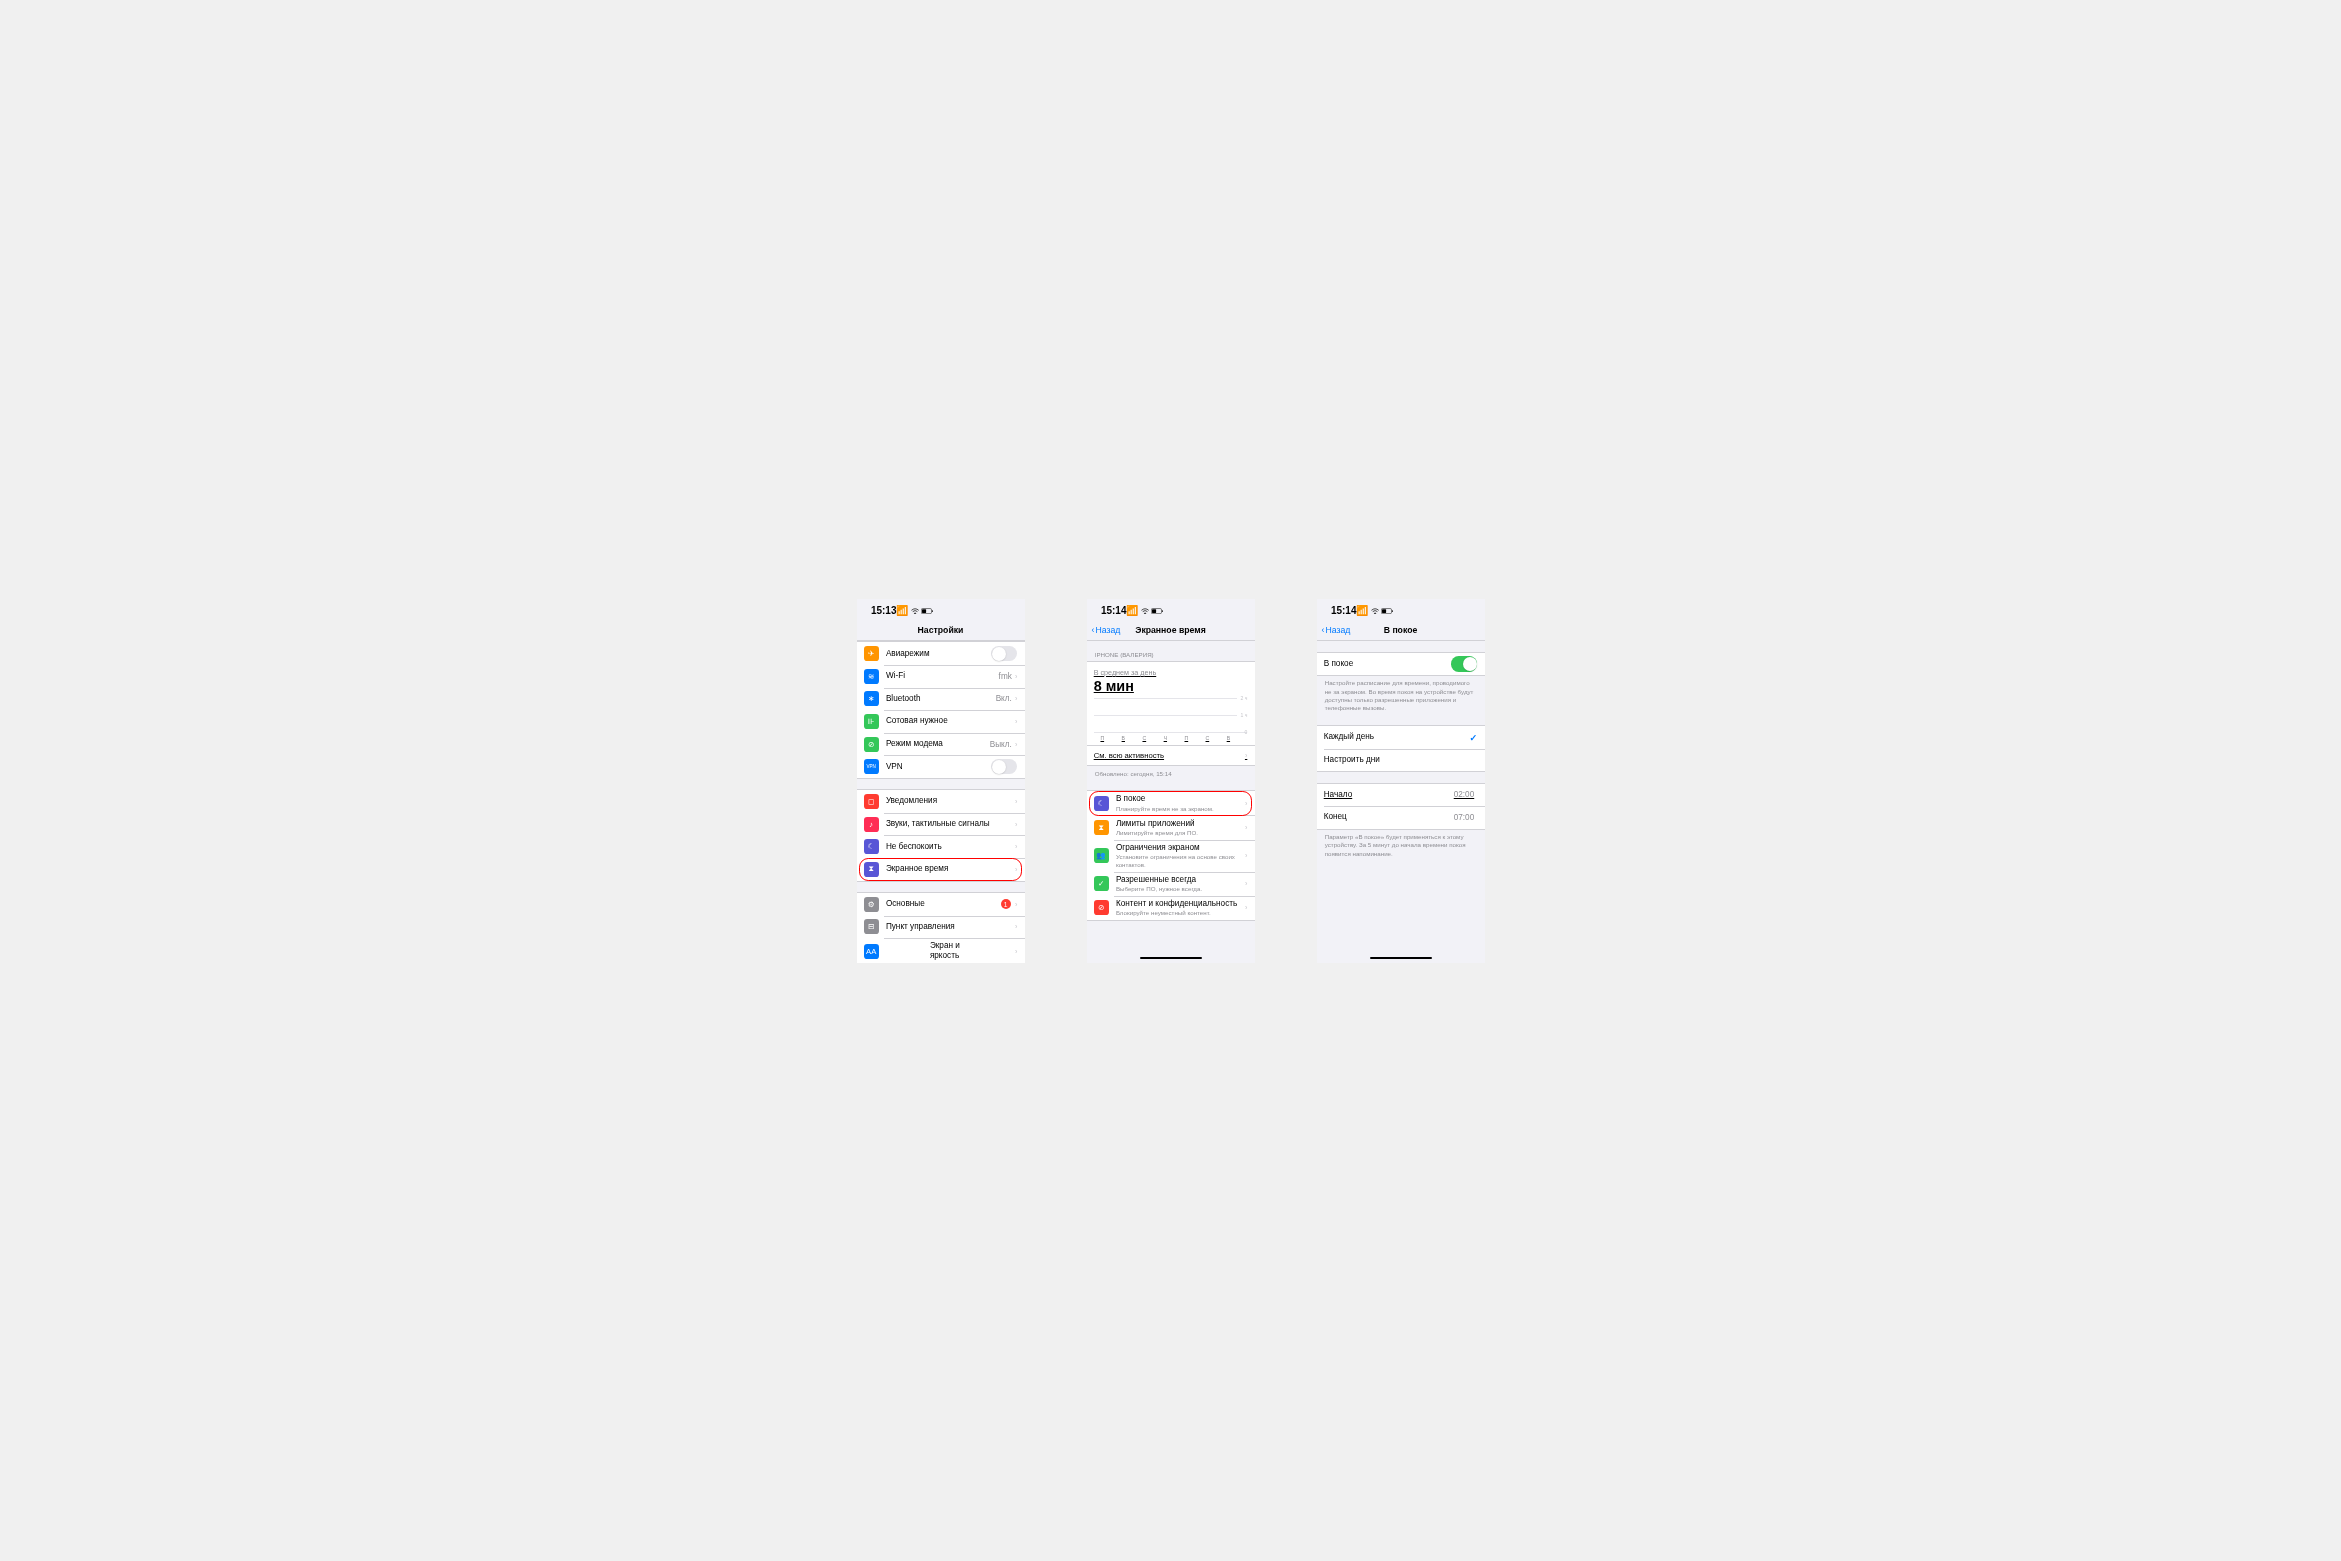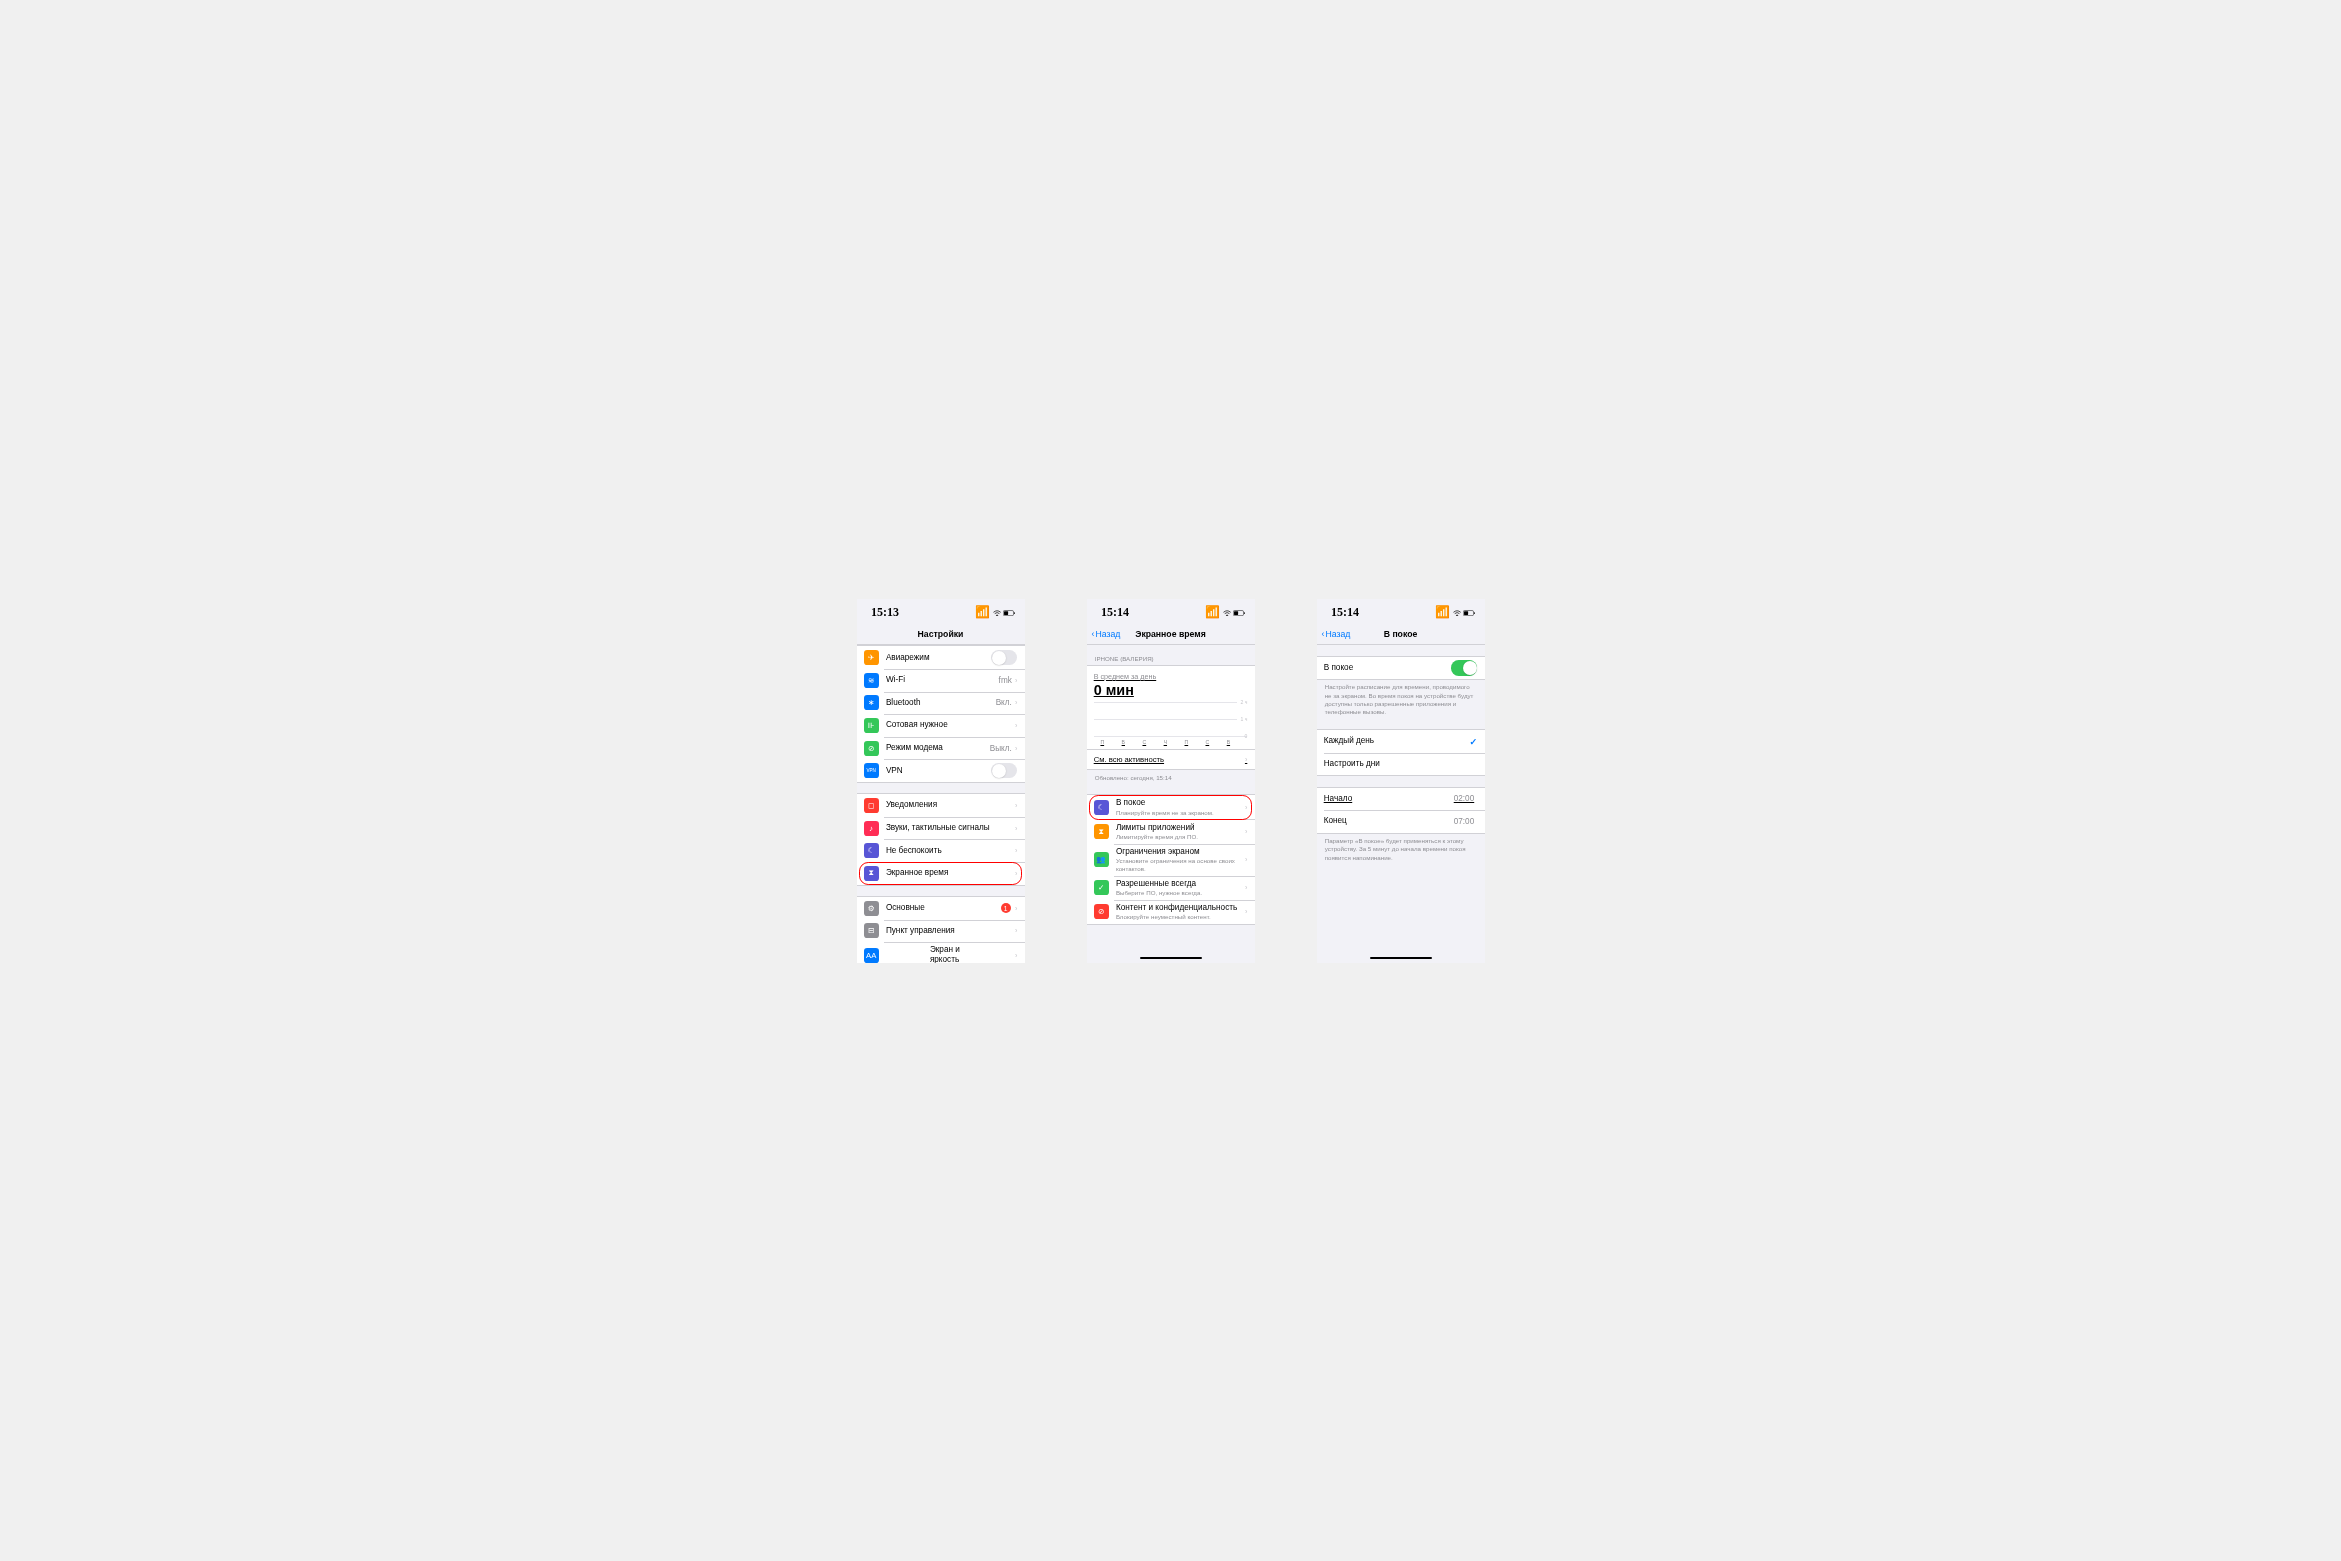--- a/index.html
+++ b/index.html
@@ -21,26 +21,25 @@
     height: 364px;
     background: #f2f2f7;
     border-radius: 0;
     overflow: hidden;
     position: relative;
     font-size: 7.7px;
     color: #000;
   }
   .status-bar {
     display: flex;
-    justify-content: space-between;
+    justify-content: flex-start;
     align-items: center;
     padding: 6.2px 9.2px 3.1px 14.4px;
     font-weight: 600;
-    font-size: 12px;
-    font-family: Liberation Serif, serif;
+    font-size: 10px;
   }
   .status-icons { display: flex; gap: 2.1px; align-items: center; }
   .nav-bar {
     display: flex;
     align-items: center;
     justify-content: center;
     position: relative;
     height: 22.6px;
     border-bottom: 0.3px solid #d1d1d6;
     background: #f2f2f7;
@@ -309,21 +308,21 @@
       <span class="nav-back">
         <span>‹</span>
         <span>Назад</span>
       </span>
       <span class="nav-title">Экранное время</span>
     </div>
 
     <div class="section-header" style="margin-top:7.2px;">IPHONE (ВАЛЕРИЯ)</div>
     <div class="chart-box">
       <div class="chart-title">В среднем за день</div>
-      <div class="chart-big">0 мин</div>
+      <div class="chart-big">8 мин</div>
       <div class="chart-plot">
         <div class="grid" style="top:0;"></div>
           <span class="yl" style="top:0;">2 ч</span>
         <div class="grid" style="top:50%;"></div>
           <span class="yl" style="top:50%;">1 ч</span>
         <span class="yl" style="top:100%;">0</span>
       </div>
       <div class="chart-days" id="p2days">
           <span>П</span>
           <span>В</span>

